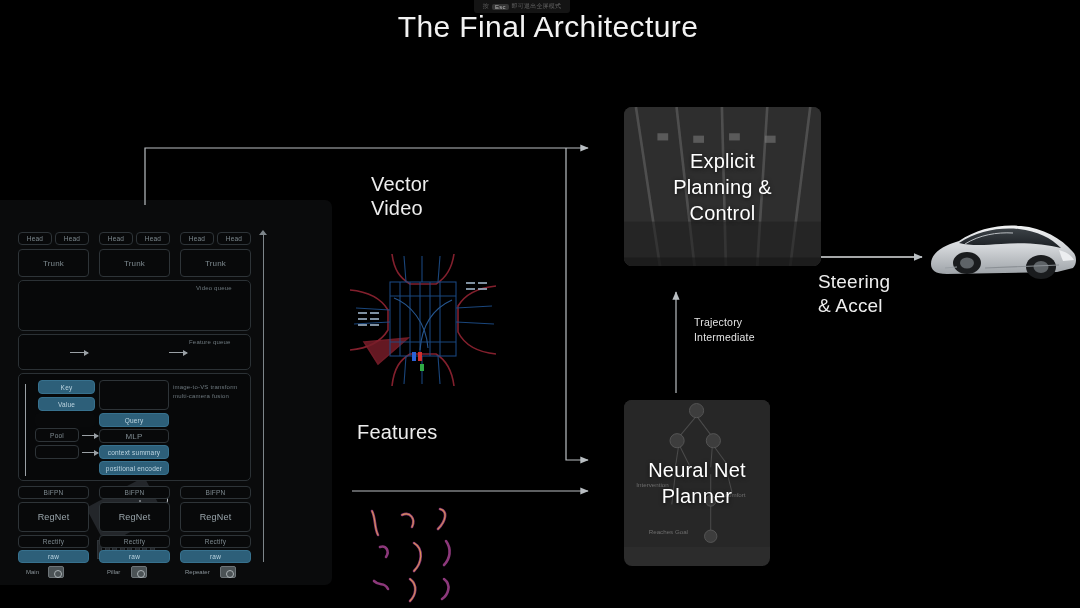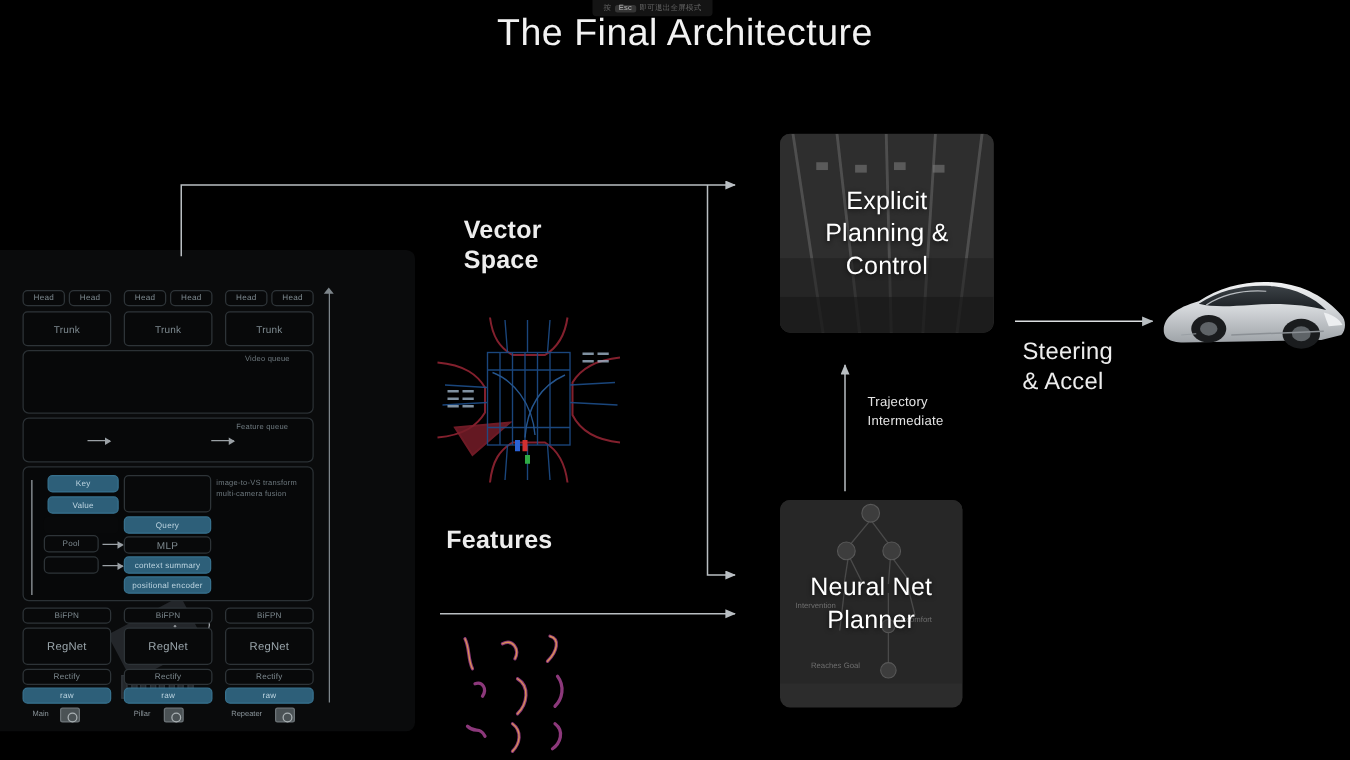--- a/index.html
+++ b/index.html
@@ -100,40 +100,40 @@
   .arrowline::after {
     content:""; position:absolute; right:-1px; top:-2.5px;
     border-left: 5px solid #9aa0a5;
     border-top: 3px solid transparent; border-bottom: 3px solid transparent;
   }
   .vline { position: absolute; width: 1px; background: #9aa0a5; }
 
   
   .mid-label {
     position: absolute; font-size: 20px; color: #ededed;
-    line-height: 1.22; letter-spacing: .2px; font-weight: bold;
+    line-height: 1.22; letter-spacing: .2px;
   }
 
   
   .vec-space { position:absolute; left:348px; top:252px; width:150px; height:136px; }
   .feat-map  { position:absolute; left:358px; top:505px; width:125px; height:100px; }
 
   
   .stage {
     position: absolute; border-radius: 8px; overflow: hidden;
     background: #2c2c2c;
     display: flex; align-items: center; justify-content: center;
   }
   .stage .stage-bg { position: absolute; inset: 0; }
   .stage .stage-text {
     position: relative; z-index: 3; text-align: center;
     font-size: 20px; color: #fff; line-height: 1.3; letter-spacing: .2px;
     text-shadow: 0 1px 4px rgba(0,0,0,.7);
   }
-  #explicit-box { left: 624px; top: 107px; width: 171px; height: 159px; }
+  #explicit-box { left: 624px; top: 107px; width: 197px; height: 159px; }
   #nnp-box      { left: 624px; top: 400px; width: 146px; height: 166px; }
 
   .traj-label {
     position: absolute; left: 694px; top: 315px;
     font-size: 10.5px; color: #e4e4e4; line-height: 1.45; letter-spacing: .2px;
   }
 
   
   .steer-label {
     position: absolute; left: 818px; top: 270px;
@@ -260,21 +260,21 @@
 
     <path d="M352,491 L588,491" stroke="#b9bec2" stroke-width="1.2" fill="none" marker-end="url(#ah)"></path>
 
     <path d="M676,393 L676,292" stroke="#b9bec2" stroke-width="1.2" fill="none" marker-end="url(#ah)"></path>
 
     <path d="M812,257 L922,257" stroke="#dcdfe1" stroke-width="1.3" fill="none" marker-end="url(#ah)"></path>
   </svg>
 
   <div class="mid-label" style="left:371px;top:172px;">
     <div>Vector</div>
-    <div>Space</div>
+    <div>Video</div>
   </div>
 
   <svg class="vec-space" viewBox="0 0 150 136">
     <g stroke="#8a2230" stroke-width="1.6" fill="none" opacity=".95">
       <path d="M2,38 C24,40 34,48 40,58 L40,78 C34,88 24,96 2,98"></path>
       <path d="M148,34 C128,36 116,44 110,54 L110,80 C116,92 128,100 148,102"></path>
       <path d="M44,2 C46,18 52,26 62,32 L88,32 C98,26 104,16 106,2"></path>
       <path d="M44,134 C46,116 52,108 62,102 L88,102 C98,108 104,118 106,134"></path>
       <path d="M16,90 L60,86 L30,112 Z" fill="#7d1f2b" opacity=".85"></path>
     </g>

